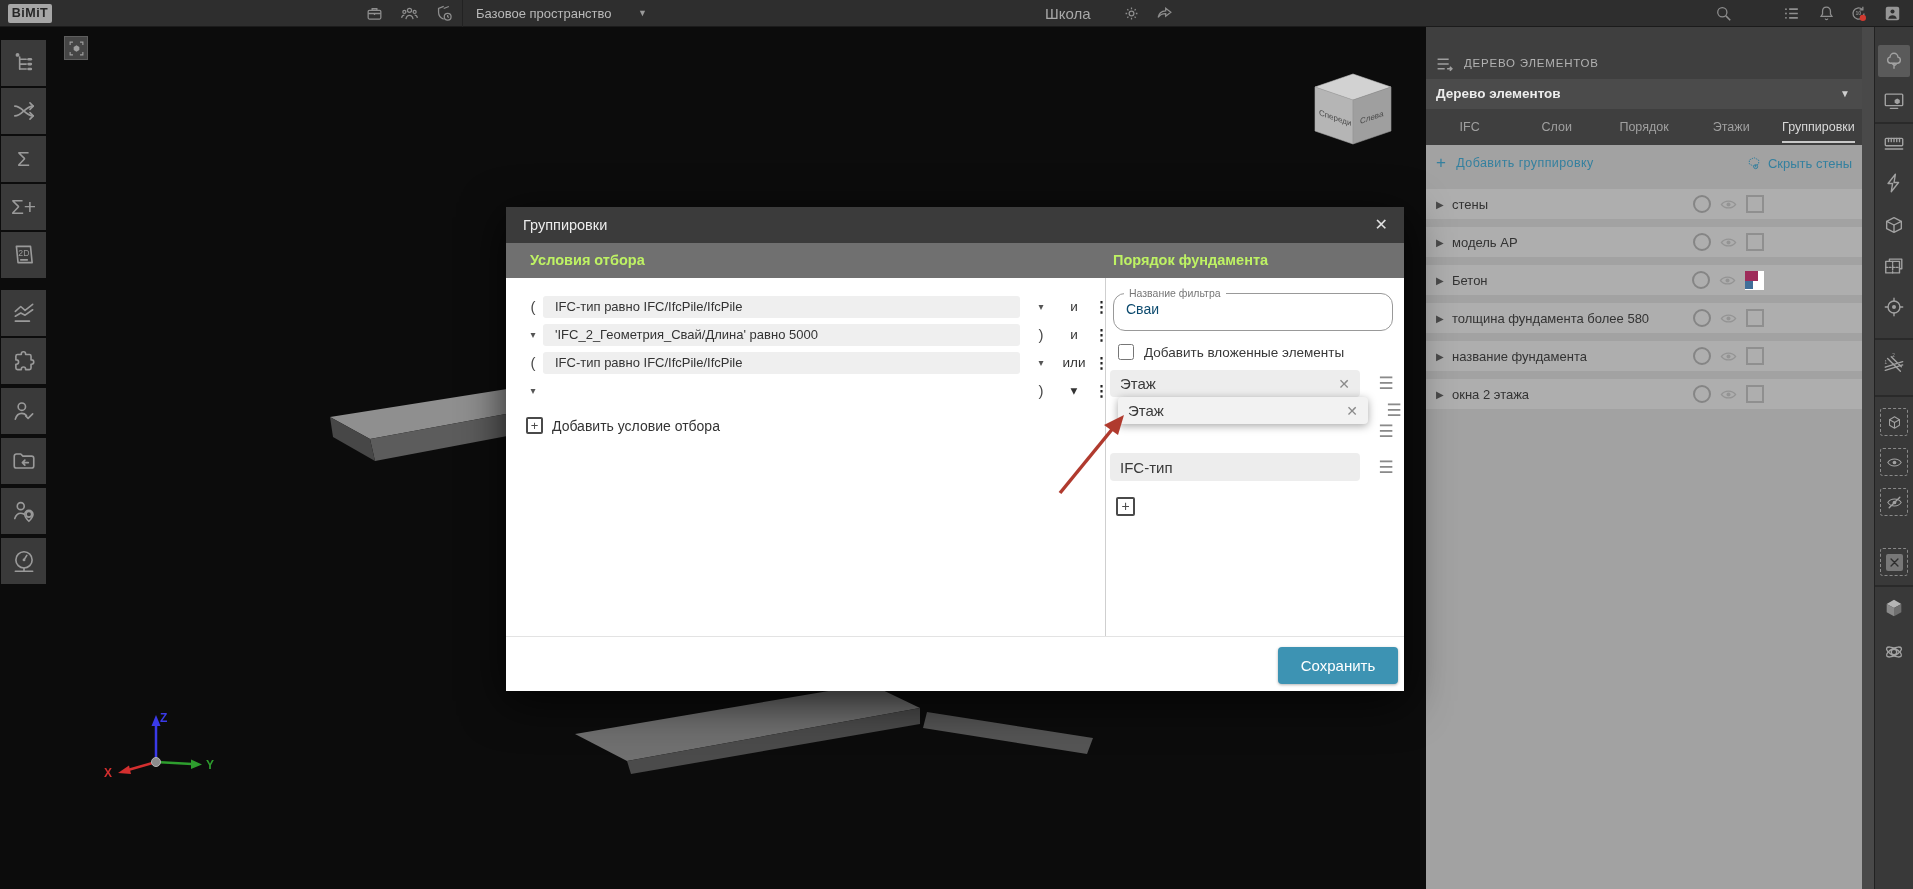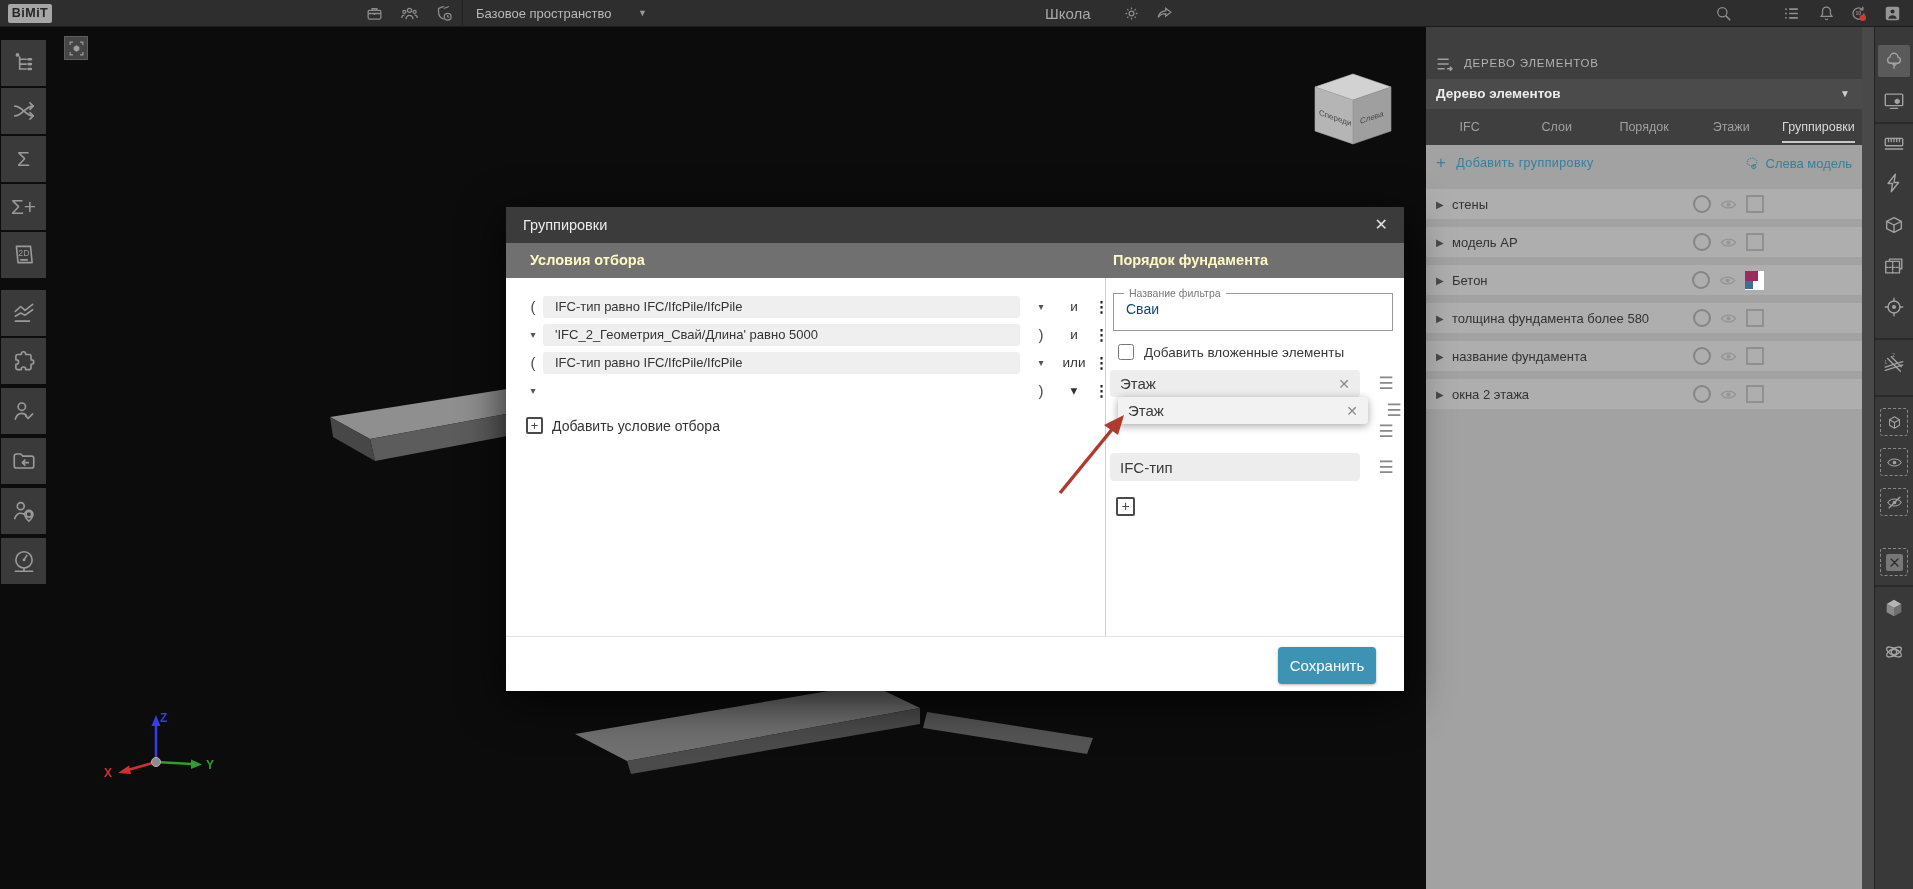--- a/index.html
+++ b/index.html
@@ -47,21 +47,21 @@
   .model-shape { position:absolute; }
 
   
   .modal { position:absolute; left:506px; top:207px; width:898px; height:484px; background:#ffffff;
     box-shadow:0 10px 45px rgba(0,0,0,.75); z-index:50; border-radius:2px; }
   .modal-title { position:absolute; left:0; top:0; width:100%; height:36px; background:#3b3b3b; }
   .modal-title span { position:absolute; left:17px; top:0; line-height:36px; color:#ececec; font-size:14.5px; }
   .modal-close { position:absolute; right:12px; top:0; height:36px; line-height:36px; color:#e0e0e0;
     font-size:16px; cursor:pointer; padding:0 4px; }
   .modal-sections { position:absolute; left:0; top:36px; width:100%; height:35px; background:#707070; }
-  .msec { position:absolute; top:0; line-height:35px; color:#fef9c3; font-size:14.5px; font-weight:bold; }
+  .msec { position:absolute; top:0; line-height:35px; color:#bef264; font-size:14.5px; font-weight:bold; }
   .modal-body { position:absolute; left:0; top:71px; width:100%; height:358px; background:#fff; }
   .col-divider { position:absolute; left:599px; top:71px; width:1px; height:358px; background:#cfcfcf; }
 
   .cond-row { position:absolute; height:22px; }
   .cond-prefix, .cond-suffix { position:absolute; top:0; width:18px; height:22px; line-height:22px;
     text-align:center; color:#4a4a4a; font-size:15px; cursor:pointer; }
   .caret-glyph { font-size:10px; color:#555; }
   .cond-input { position:absolute; left:37px; top:0; width:477px; height:22px; background:#efefef;
     border-radius:3px; font-size:13px; color:#333; line-height:22px; padding-left:12px;
     white-space:nowrap; overflow:hidden; cursor:text; }
@@ -69,21 +69,21 @@
     text-align:center; color:#333; font-size:13.5px; cursor:pointer; }
   .cond-kebab { position:absolute; left:588px; top:0; width:14px; height:22px; line-height:22px;
     text-align:center; color:#222; font-size:15px; font-weight:bold; cursor:pointer; }
 
   .plus-box { border:2px solid #4a4a4a; border-radius:2px; color:#4a4a4a; text-align:center;
     cursor:pointer; background:#fff; }
   .add-cond-box { position:absolute; left:20px; top:210px; width:17px; height:17px; font-size:13px; line-height:13px; }
   .add-cond-label { position:absolute; left:46px; top:211px; font-size:14px; color:#333; cursor:pointer; }
 
   .fieldset { position:absolute; left:607px; top:86px; width:280px; height:38px; border:1px solid #999;
-    border-radius:0; }
+    border-radius:12px; }
   .fieldset-legend { position:absolute; left:10px; top:-7px; background:#fff; padding:0 5px;
     font-size:10.5px; color:#777; }
   .fieldset input { position:absolute; left:12px; top:7px; width:250px; border:none; outline:none;
     font-size:14px; color:#0c4a6e; font-family:"Liberation Sans", sans-serif; background:transparent; }
 
   .nested-row { position:absolute; left:612px; top:137px; display:flex; align-items:center; gap:10px; }
   .nested-row input { width:16px; height:16px; accent-color:#555; cursor:pointer; }
   .nested-label { font-size:13.5px; color:#383838; }
 
   .chip { position:absolute; left:604px; width:250px; background:#ededed; border-radius:4px;
@@ -93,21 +93,21 @@
   .chip-handle { position:absolute; left:870px; width:20px; text-align:center; color:#8a8a8a;
     font-size:17px; cursor:grab; }
   .chip-drag { left:612px; background:#f2f2f2; box-shadow:0 2px 8px rgba(0,0,0,.35); z-index:3; }
   .add-chip-box { position:absolute; left:610px; top:290px; width:19px; height:19px; font-size:14px; line-height:15px; }
 
   .red-arrow { position:absolute; left:536px; top:194px; width:100px; height:105px;
     pointer-events:none; z-index:5; }
 
   .modal-footer { position:absolute; left:0; top:429px; width:100%; height:55px; background:#fff;
     border-top:1px solid #e3e3e3; }
-  .save-btn { position:absolute; left:772px; top:10px; width:98px; height:37px; background:#3d93b3;
+  .save-btn { position:absolute; left:772px; top:10px; width:120px; height:37px; background:#3d93b3;
     border:none; border-radius:4px; color:#fff; font-size:15px; cursor:pointer;
     font-family:"Liberation Sans", sans-serif; box-shadow:0 1px 3px rgba(0,0,0,.3); }
 
   
   .right-panel { position:absolute; left:1426px; top:27px; width:436px; height:862px; background:#3f3f3f; z-index:30; }
   .rp-header-icon { position:absolute; left:10px; top:29px; color:#9f9f9f; cursor:pointer; }
   .rp-header-icon svg { width:19px; height:16px; stroke:currentColor; fill:none; stroke-width:2; }
   .rp-header-text { position:absolute; left:38px; top:30px; color:#b2b2b2; font-size:11.5px;
     letter-spacing:.8px; }
   .rp-selector { position:absolute; left:0; top:52px; width:436px; height:30px; background:#4b4b4b; cursor:pointer; }
@@ -472,21 +472,21 @@
         <div class="rp-add">
           <span class="plus">+</span>
           <span>Добавить группировку</span>
         </div>
         <div class="rp-hide">
           <svg viewBox="0 0 24 20">
               <path d="M12 2 19 5.5v6L12 15 5 11.5v-6z" stroke-dasharray="2 1.6"></path>
               <circle cx="14.5" cy="15.5" r="3"></circle>
               <circle cx="14.5" cy="15.5" r="1" fill="currentColor" stroke="none"></circle>
             </svg>
-          <span>Слева модель</span>
+          <span>Скрыть стены</span>
         </div>
       </div>
 
       <div class="tree-rows">
         <div class="tree-row">
           <span class="tr-exp">▶</span>
           <span class="tr-label">стены</span>
           <span class="tr-controls">
             <span class="tr-radio"></span>
             <span class="tr-eye">

